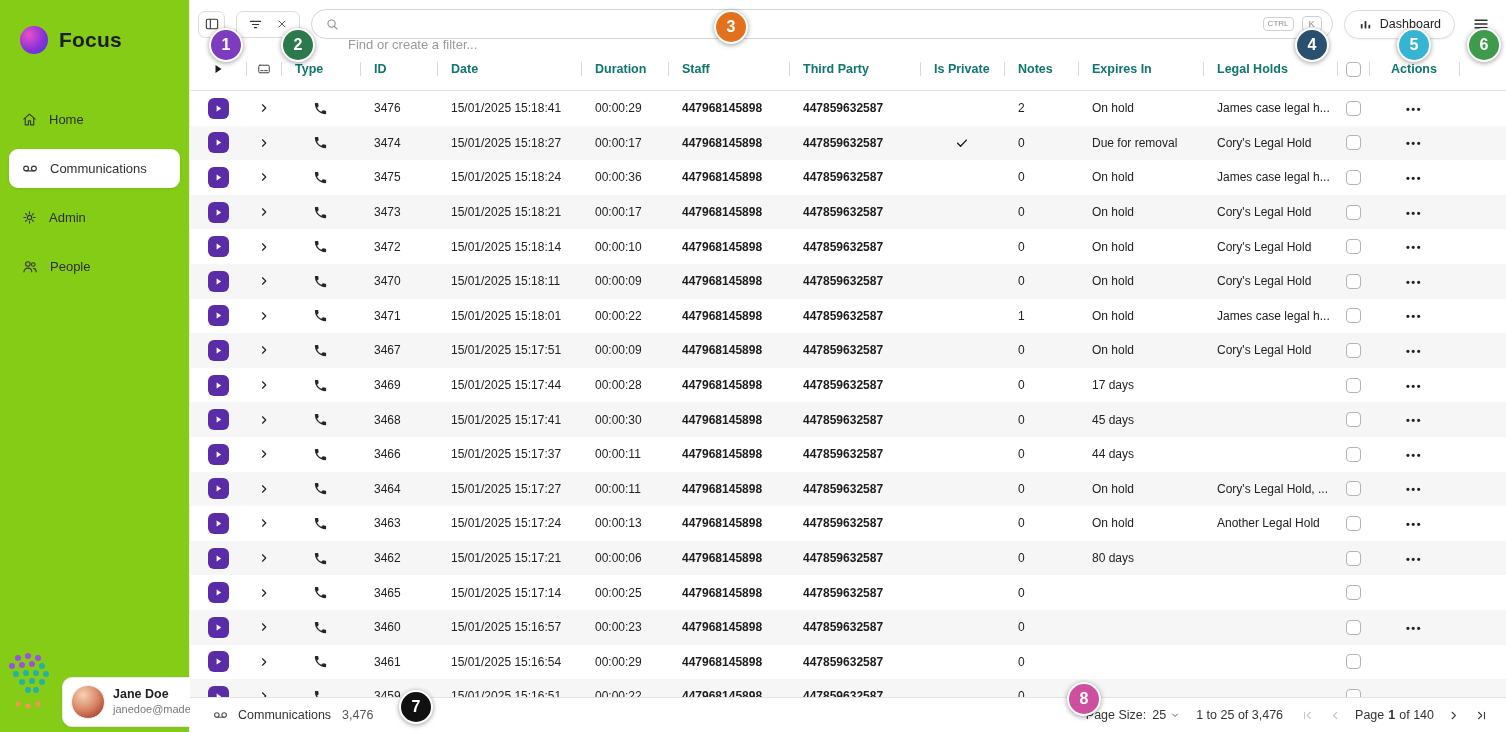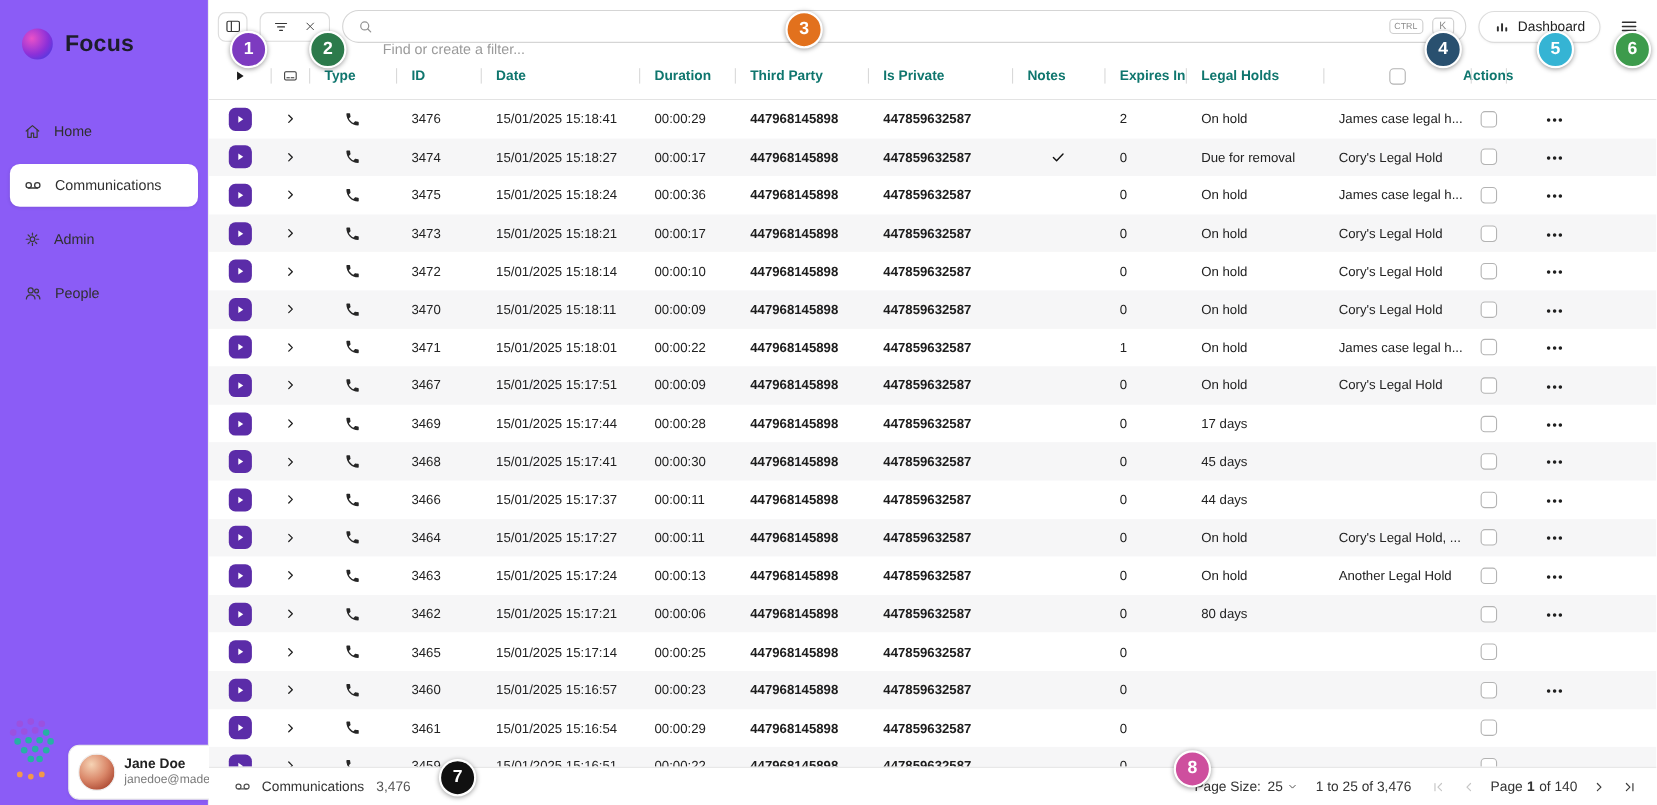--- a/index.html
+++ b/index.html
@@ -1,21 +1,21 @@
 <!DOCTYPE html>
 <html style="--accent: #5b2ca8;"><head>
 <meta charset="utf-8">
 <style>
   * { margin:0; padding:0; box-sizing:border-box; }
   html,body { width:1506px; height:732px; overflow:hidden; background:#fff;
     font-family:"Liberation Sans", sans-serif; }
   .app { position:relative; display:flex; width:1506px; height:732px; }
 
   
-  .sidebar { width:190px; flex-shrink:0; background:#8b5cf6; border-right:1px solid #eeeeee;
+  .sidebar { width:190px; flex-shrink:0; background:#84cc16; border-right:1px solid #eeeeee;
     display:flex; flex-direction:column; }
   .logo-row { display:flex; align-items:center; gap:11px; padding:26px 0 0 20px; }
   .logo-mark { width:28px; height:28px; border-radius:50%;
     background: radial-gradient(circle at 32% 32%, #e951c8, #8b30d9 55%, #4a3ae0 88%); }
   .brand-name { font-size:21px; font-weight:700; color:#1d1d2b; letter-spacing:.2px; }
   .nav { margin-top:46px; padding:0 9px; display:flex; flex-direction:column; gap:10px; }
   .nav-item { display:flex; align-items:center; gap:11px; padding:11px 12px; border-radius:9px;
     font-size:13px; color:#2f2f2f; cursor:pointer; }
   .nav-item.active { background:#fff; box-shadow:0 1px 3px rgba(0,0,0,.09); font-weight:400; }
   .sidebar-bottom { margin-top:auto; display:flex; flex-direction:row;align-items:flex-end; }
@@ -236,20 +236,21 @@
       <div class="hc ctr sep">
         <svg class="ic" width="16" height="14" viewBox="0 0 24 24" fill="none" stroke="#333" stroke-width="1.6" stroke-linecap="round">
             <rect x="3" y="5.5" width="18" height="13" rx="2"></rect>
             <path d="M6.5 14.8h4M13 14.8h4.5"></path>
           </svg>
       </div>
       <div class="hc pad sep">Type</div>
       <div class="hc pad sep">ID</div>
       <div class="hc pad sep">Date</div>
       <div class="hc pad sep">Duration</div>
+      <div class="hc pad sep">Staff</div>
       <div class="hc pad sep">Third Party</div>
       <div class="hc pad sep">Is Private</div>
       <div class="hc pad sep">Notes</div>
       <div class="hc pad sep">Expires In</div>
       <div class="hc pad sep">Legal Holds</div>
       <div class="hc ctr sep">
         <span class="checkbox"></span>
       </div>
       <div class="hc ctr sep">Actions</div>
       <div class="hc sep"></div>

